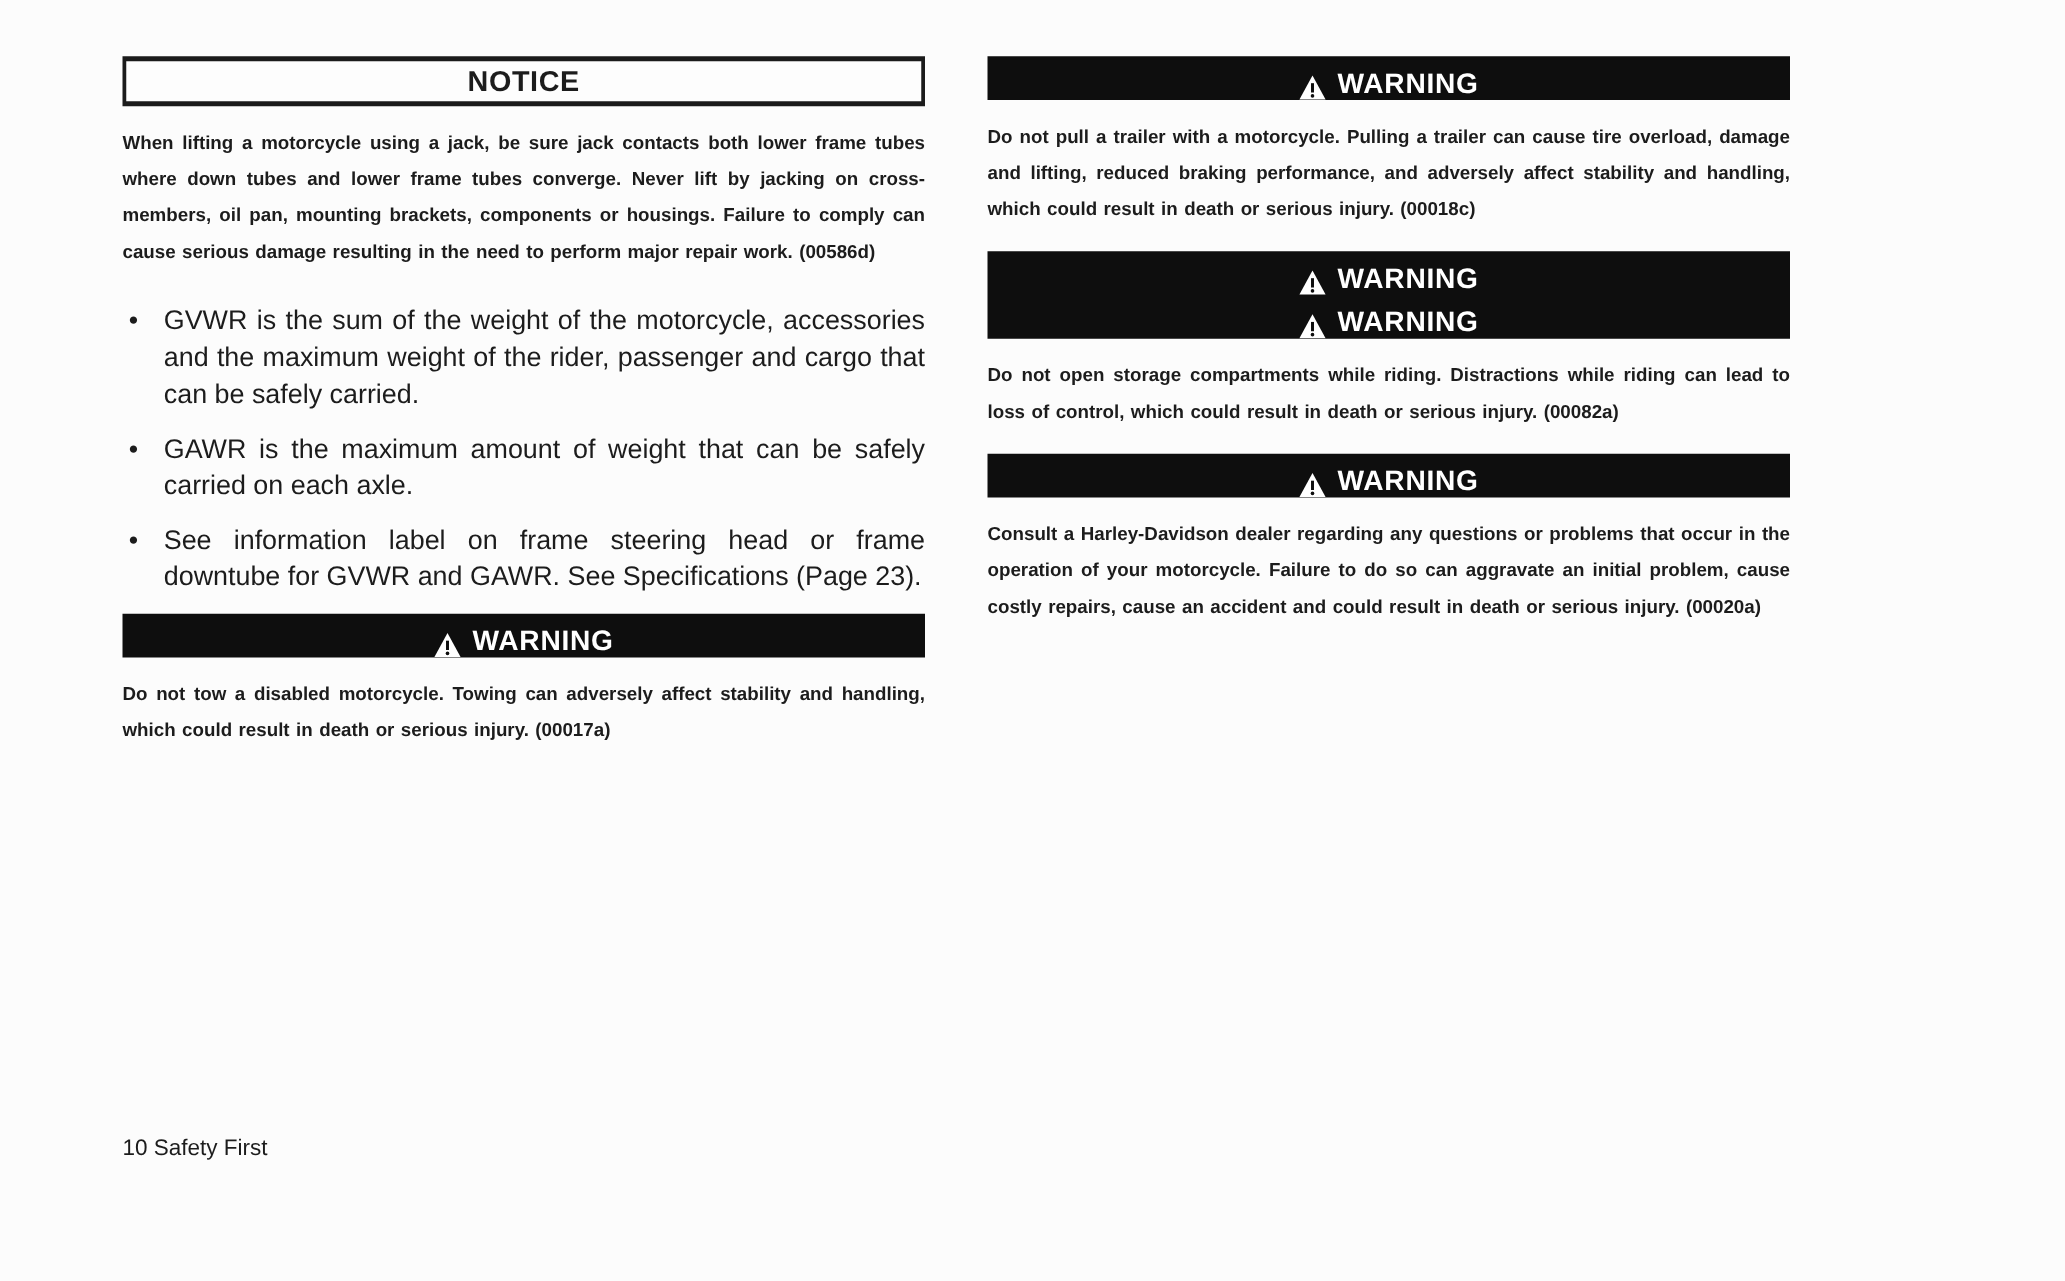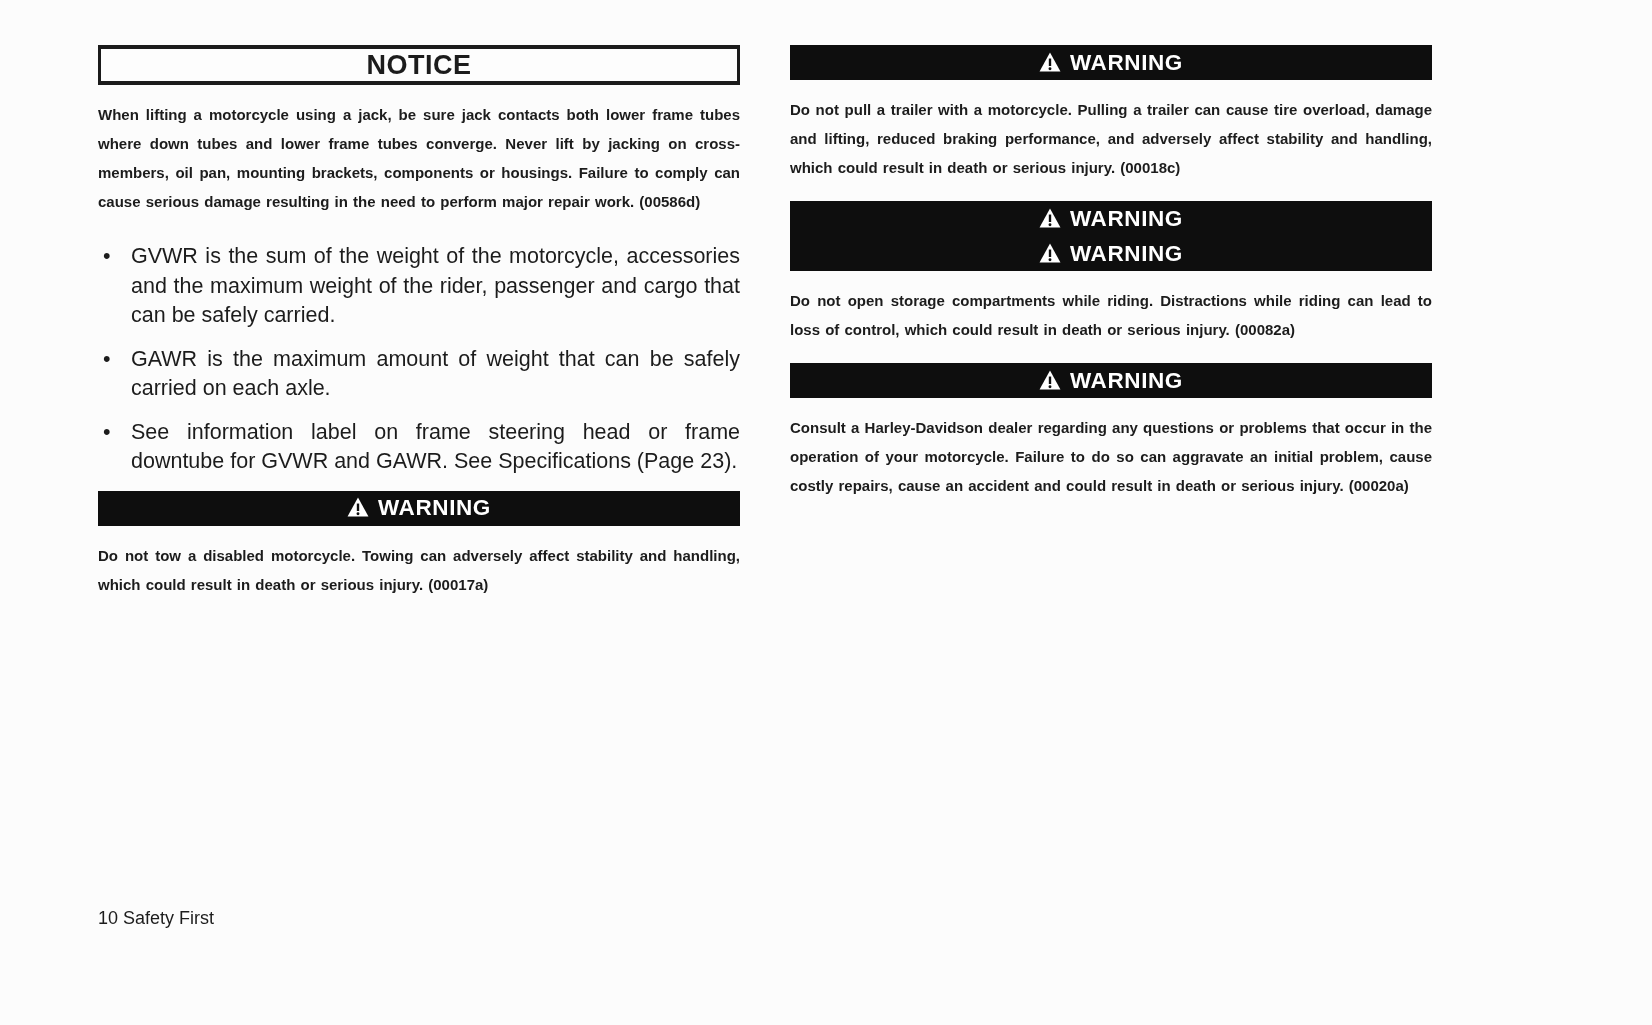--- a/index.html
+++ b/index.html
@@ -33,32 +33,32 @@
   
   .notice-box {
     border: 3px solid #1b1b1b;
     border-top-width: 4px;
     border-bottom-width: 4px;
     height: 40px;
     display: flex;
     align-items: center;
     justify-content: center;
     font-weight: bold;
-    font-size: 27px;
+    font-size: 23px;
     letter-spacing: 0.5px;
     background: #fdfdfd;
   }
 
   
   .warn-bar {
     background: #0e0e0e;
     color: #ffffff;
     height: 35px;
     display: flex;
-    align-items: center;
+    align-items: flex-end;
     justify-content: center;
     gap: 9px;
     font-weight: bold;
     font-size: 22.5px;
     letter-spacing: 0.6px;
   }
 
   .warn-bar svg { display: block; margin-top: -2px; }
 
   .body {

